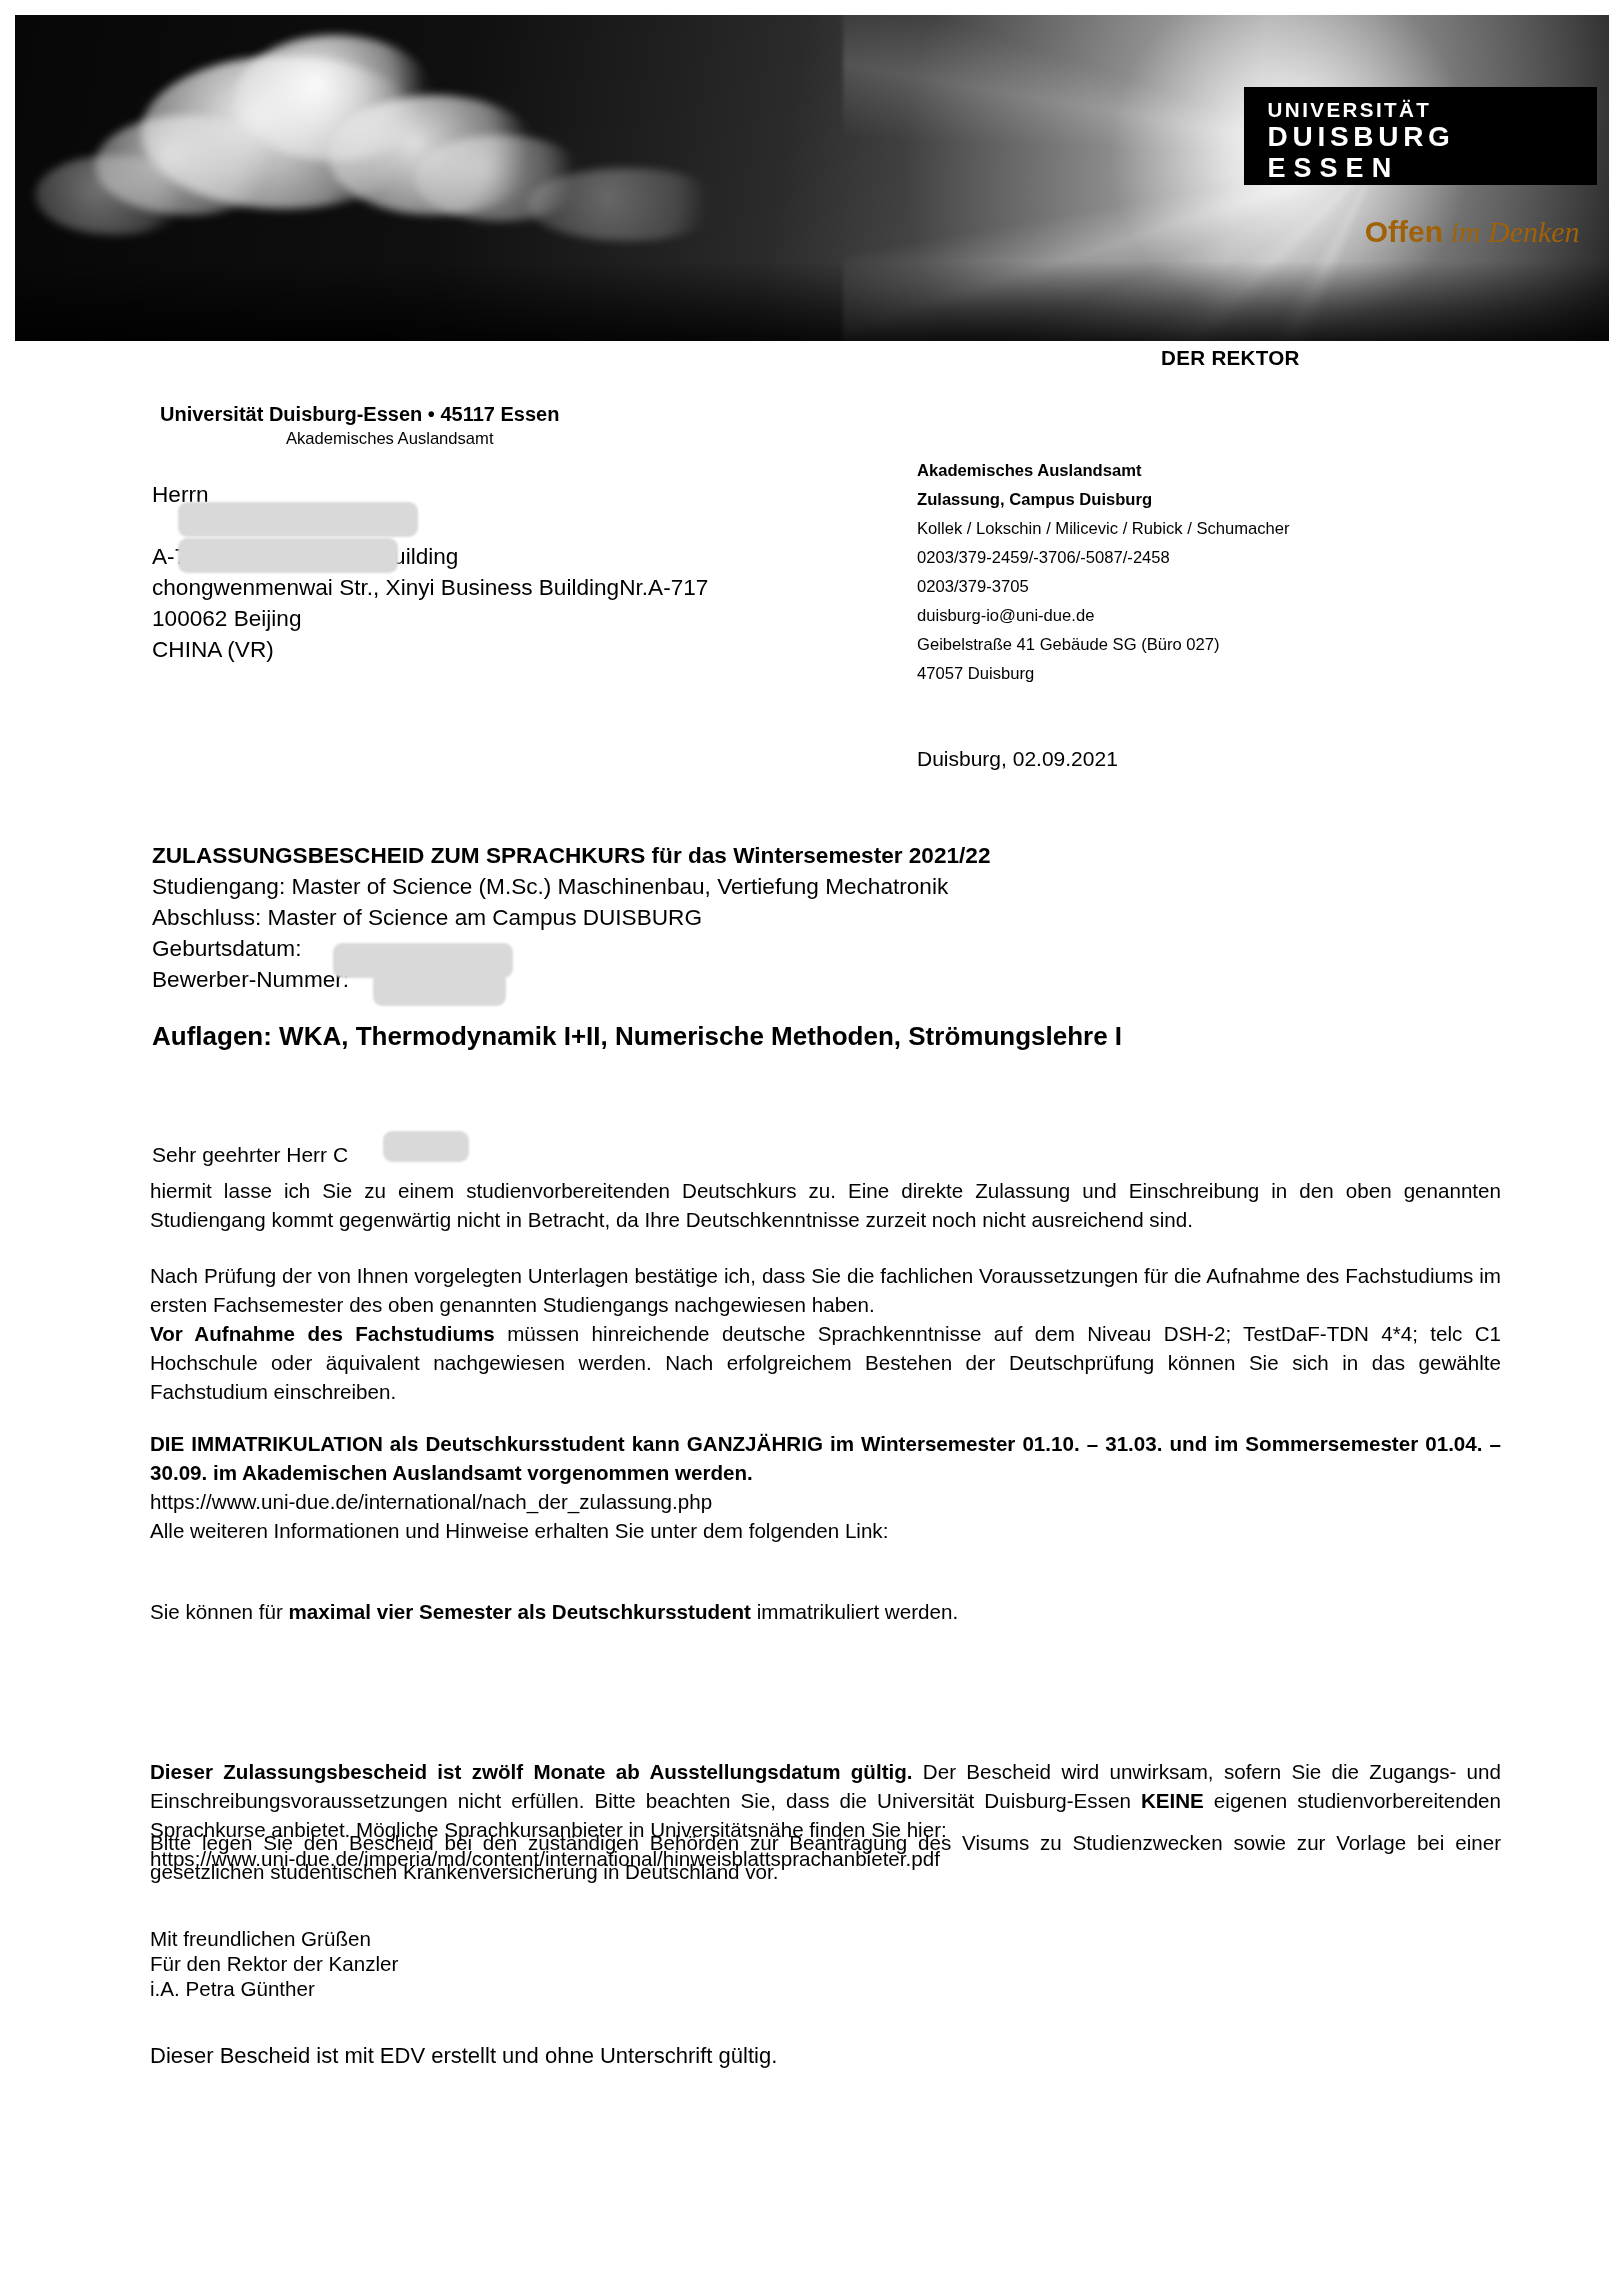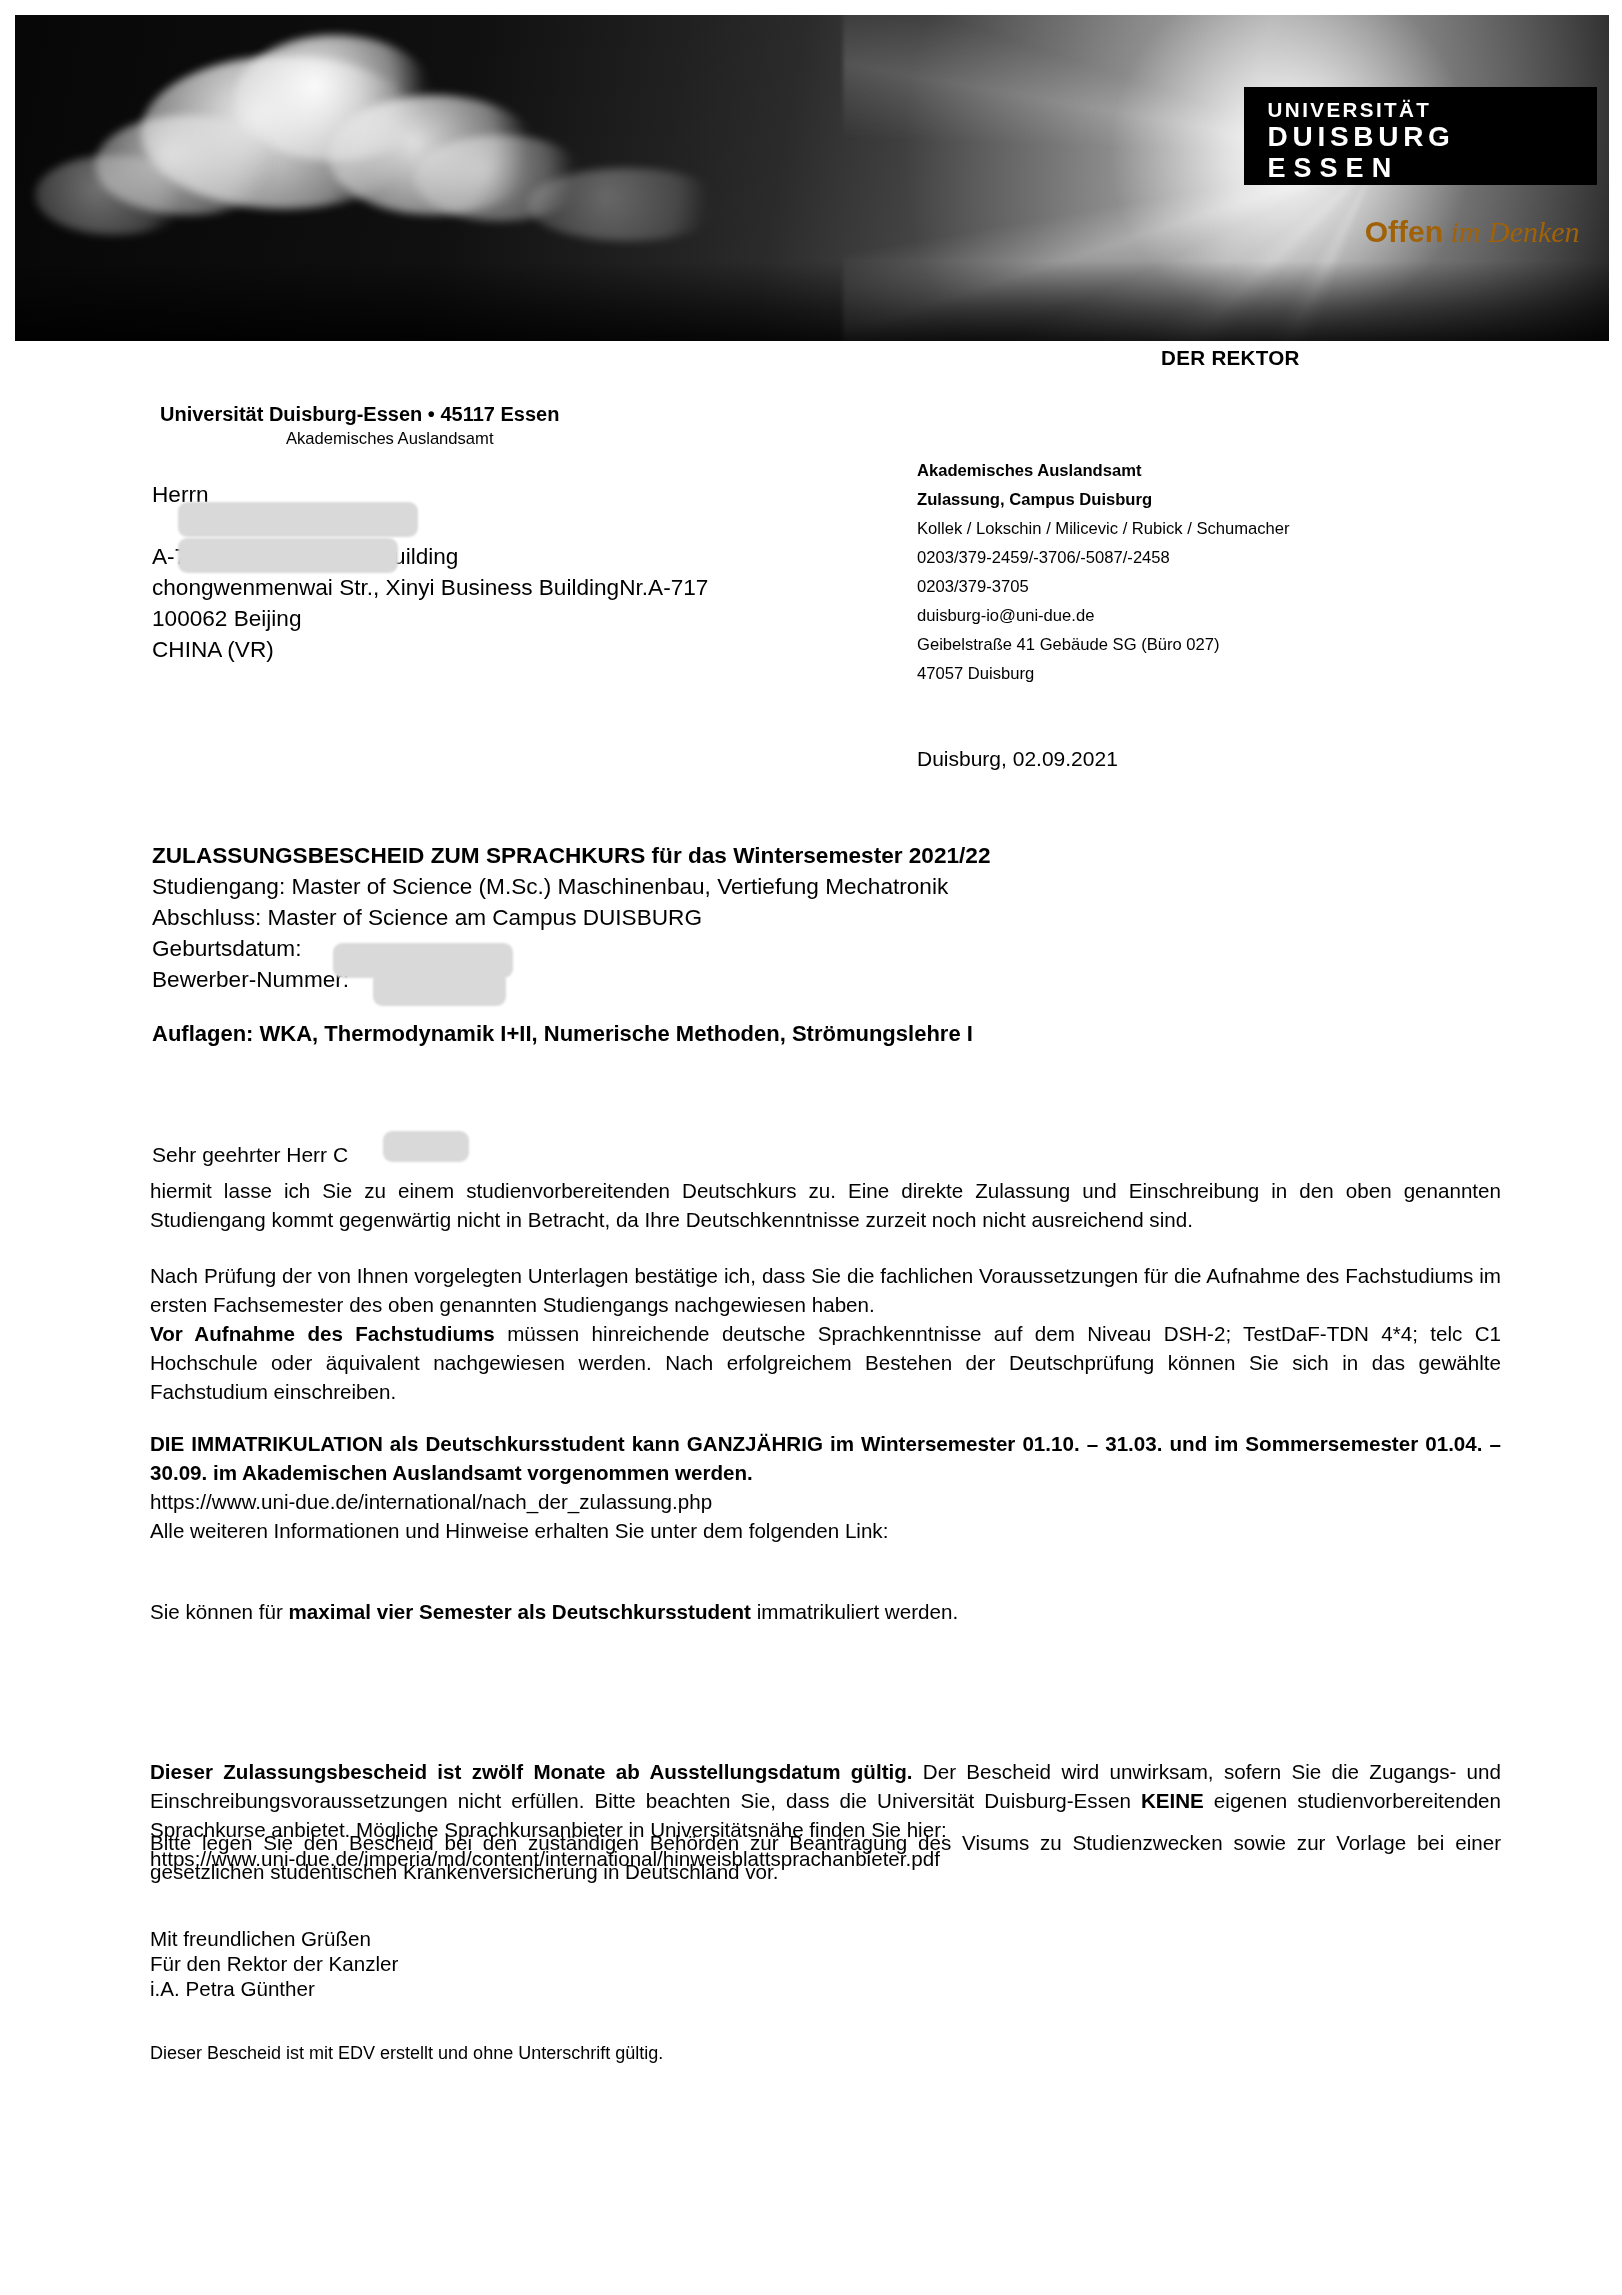--- a/index.html
+++ b/index.html
@@ -193,21 +193,21 @@
     top: 840px;
     font-size: 22.6px;
     line-height: 31px;
   }
   .subject .b { font-weight: 700; }
 
   .auflagen {
     position: absolute;
     left: 152px;
     top: 1021px;
-    font-size: 22px;
+    font-size: 26px;
     font-weight: 700;
   }
 
   .salutation {
     position: absolute;
     left: 152px;
     top: 1129px;
     font-size: 21px;
     margin-top: 14px;
   }
@@ -235,21 +235,21 @@
     left: 150px;
     top: 1926px;
     font-size: 20.6px;
     line-height: 25px;
   }
 
   .footnote {
     position: absolute;
     left: 150px;
     top: 2043px;
-    font-size: 18px;
+    font-size: 22px;
   }
 </style>
 </head>
 <body>
 
 <div class="page">
 
   <div class="banner">
     <div class="sky"></div>
     <div class="rays"></div>

